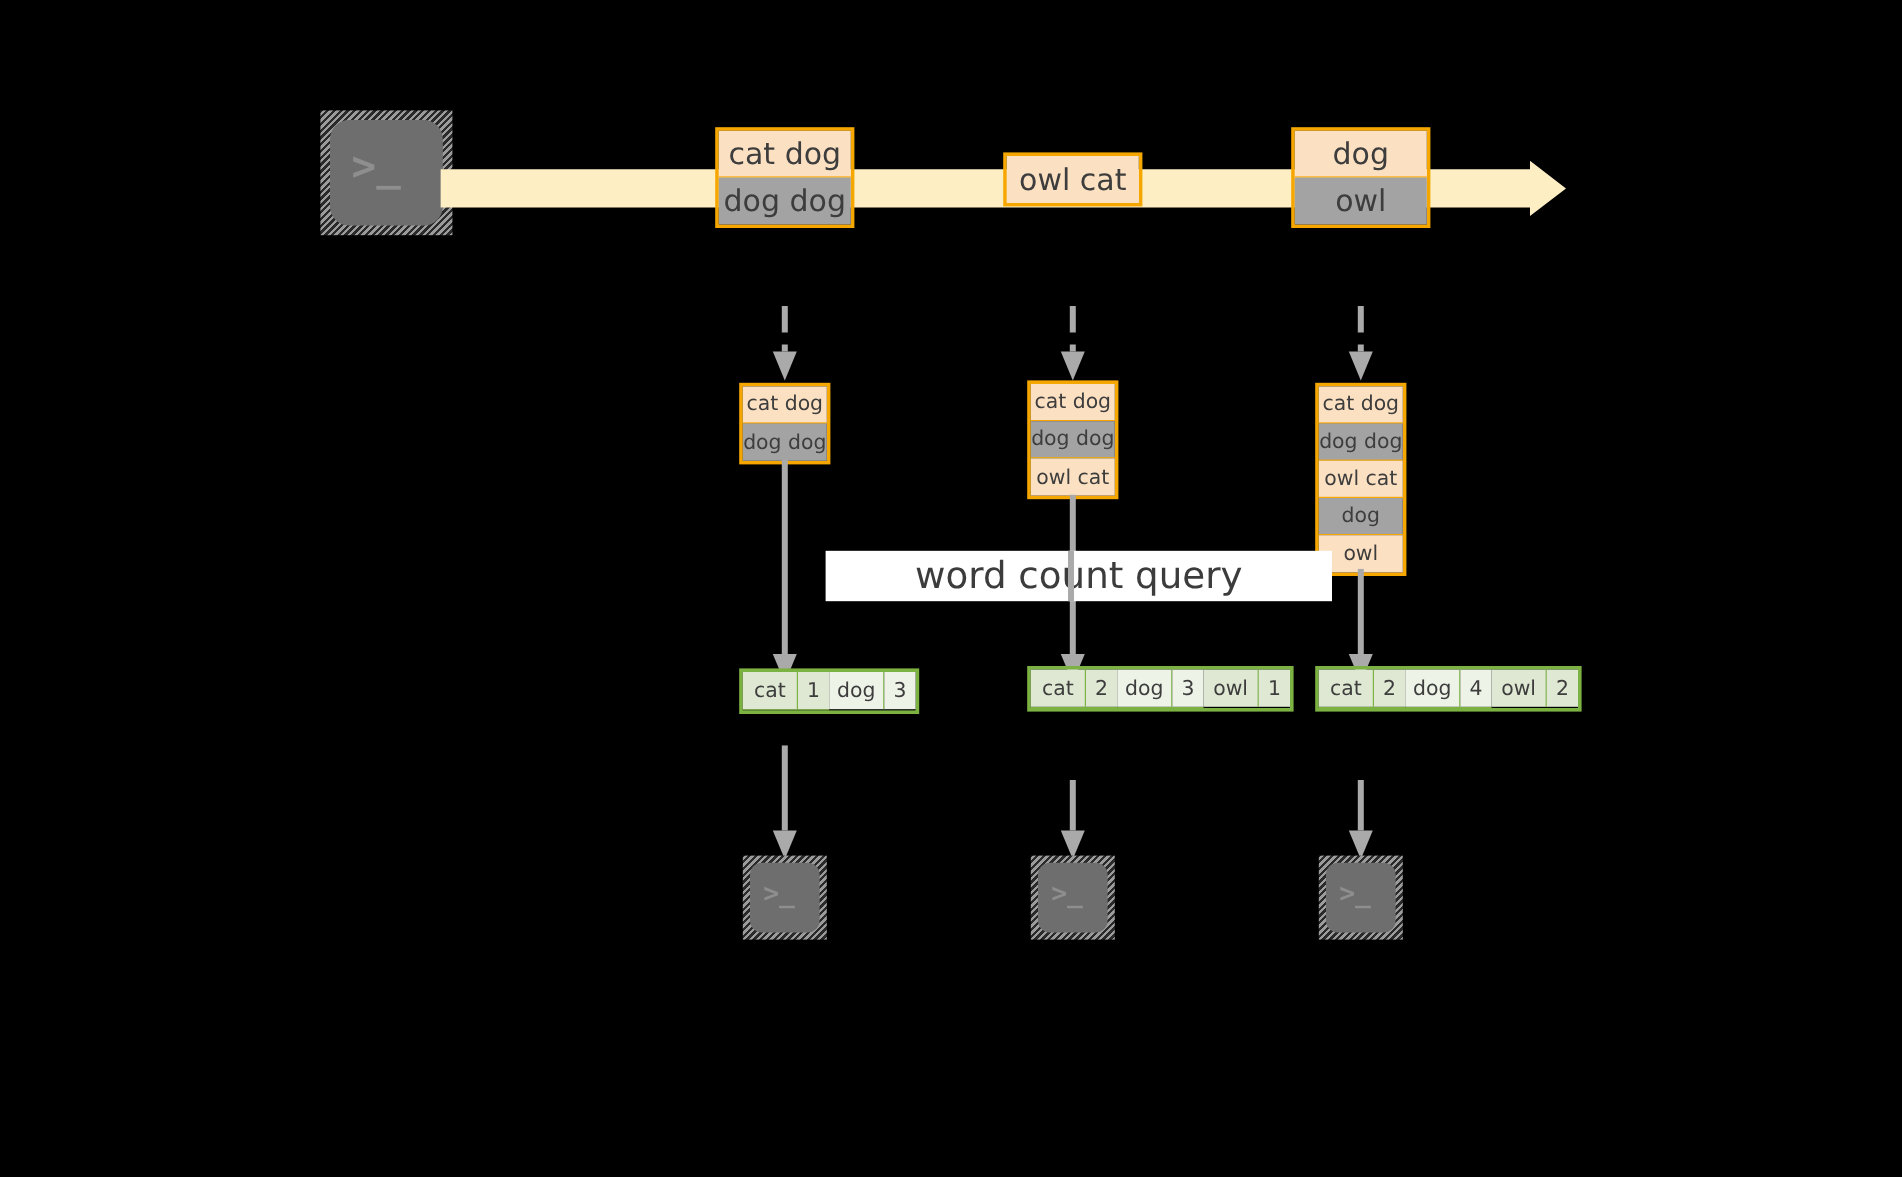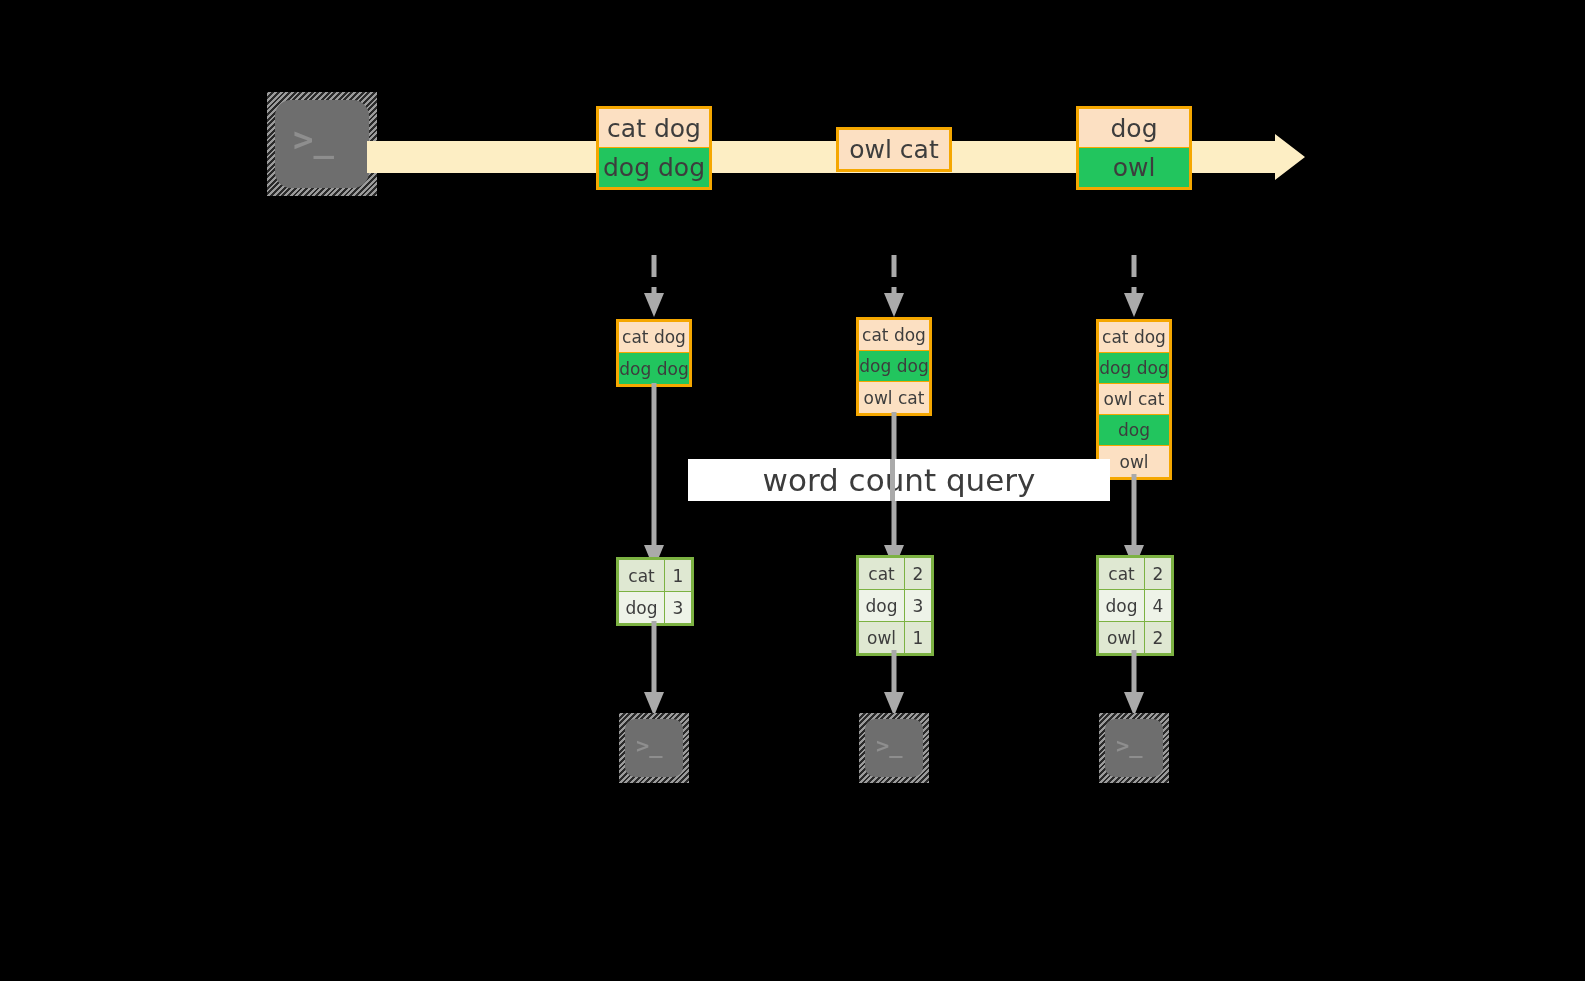--- a/index.html
+++ b/index.html
@@ -72,37 +72,37 @@
     box-sizing: border-box;
     display: flex;
     align-items: center;
     justify-content: center;
     color: #3d3d3d;
     white-space: nowrap;
     border-bottom: 1.5px solid #f5a700;
   }
   .recbox .row:last-child { border-bottom: none; }
   .recbox .row.dark  { background: #fce0c2; }
-  .recbox .row.light { background: #22c55e; }
+  .recbox .row.light { background: #a3a3a3; }
 
   
   .recbox.lg { }
   .recbox.lg .row { height: 39px; font-size: 25px; }
 
   
   .recbox.sm { }
   .recbox.sm .row { height: 31px; font-size: 17px; }
 
   
   .restable {
     position: absolute;
     box-sizing: border-box;
     border: 3px solid #7cb242;
     display: flex;
-    flex-direction: column;
+    flex-direction: row;
   }
   .restable .trow {
     display: flex;
     height: 31px;
     border-bottom: 1.5px solid #7cb242;
   }
   .restable .trow:last-child { border-bottom: none; }
   .restable .trow .c {
     box-sizing: border-box;
     display: flex;

